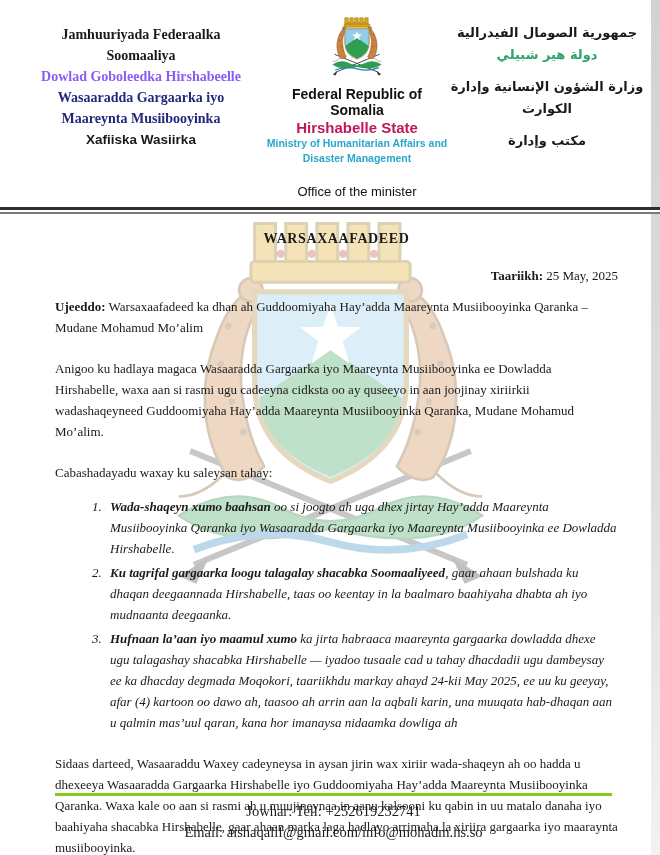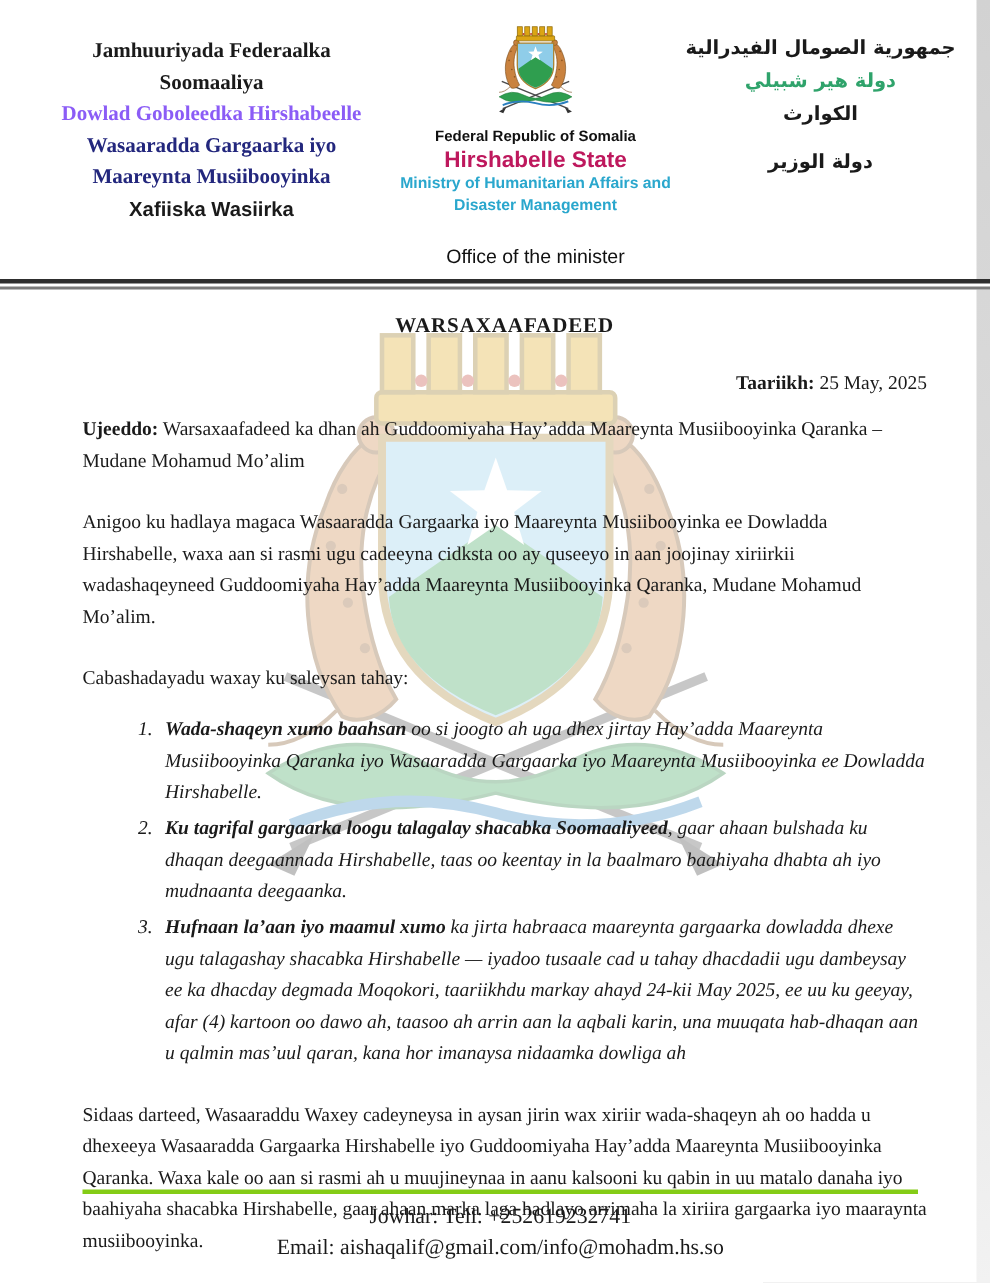--- a/index.html
+++ b/index.html
@@ -19,21 +19,21 @@
     opacity:0.30; pointer-events:none;
   }
   
   .header { display:flex; padding:16px 14px 0 16px; position:relative; z-index:2; }
   .h-left { width:250px; text-align:center; font-weight:bold; font-size:14px; line-height:21px; padding-top:8px; }
   .h-left .green { color:#8b5cf6; }
   .h-left .navy  { color:#23277d; }
   .h-left .sans  { font-family:"Liberation Sans", sans-serif; font-size:13.5px; }
   .h-center { flex:1; text-align:center; font-family:"Liberation Sans", sans-serif; font-weight:bold; }
   .h-center .emblem-svg { width:74px; height:68px; display:block; margin:0 auto 2px; }
-  .h-center .l1 { font-size:10px; color:#111; }
+  .h-center .l1 { font-size:14px; color:#111; }
   .h-center .l2 { font-size:15px; color:#be185d; margin-top:1px; }
   .h-center .l3, .h-center .l4 { font-size:10.5px; color:#2aa7cd; line-height:15px; }
   .h-center .l5 { font-size:13px; font-weight:normal; color:#111; margin-top:18px; }
   .h-right { width:198px; text-align:center; direction:rtl;
              font-family:"DejaVu Sans", sans-serif; font-weight:bold;
              font-size:13px; line-height:22px; padding-top:6px; }
   .h-right .green { color:#2fa36b; }
   .h-right .gap { margin-top:10px; }
   .double-rule {
     margin-top:8px; height:7px; position:relative; z-index:2;
@@ -134,22 +134,23 @@
       </svg>
       <div class="l1">Federal Republic of Somalia</div>
       <div class="l2">Hirshabelle State</div>
       <div class="l3">Ministry of Humanitarian Affairs and</div>
       <div class="l4">Disaster Management</div>
       <div class="l5">Office of the minister</div>
     </div>
     <div class="h-right">
       <div>جمهورية الصومال الفيدرالية</div>
       <div class="green">دولة هير شبيلي</div>
+      <div class="gap">وزارة الشؤون الإنسانية وإدارة</div>
       <div>الكوارث</div>
-      <div class="gap">دولة الوزير</div>
+      <div class="gap">مكتب وإدارة</div>
     </div>
   </div>
 
   <div class="double-rule"></div>
 
   <div class="content">
     <div class="doc-title">WARSAXAAFADEED</div>
 
     <div class="date-line"><b>Taariikh:</b><span> 25 May, 2025</span></div>
 

